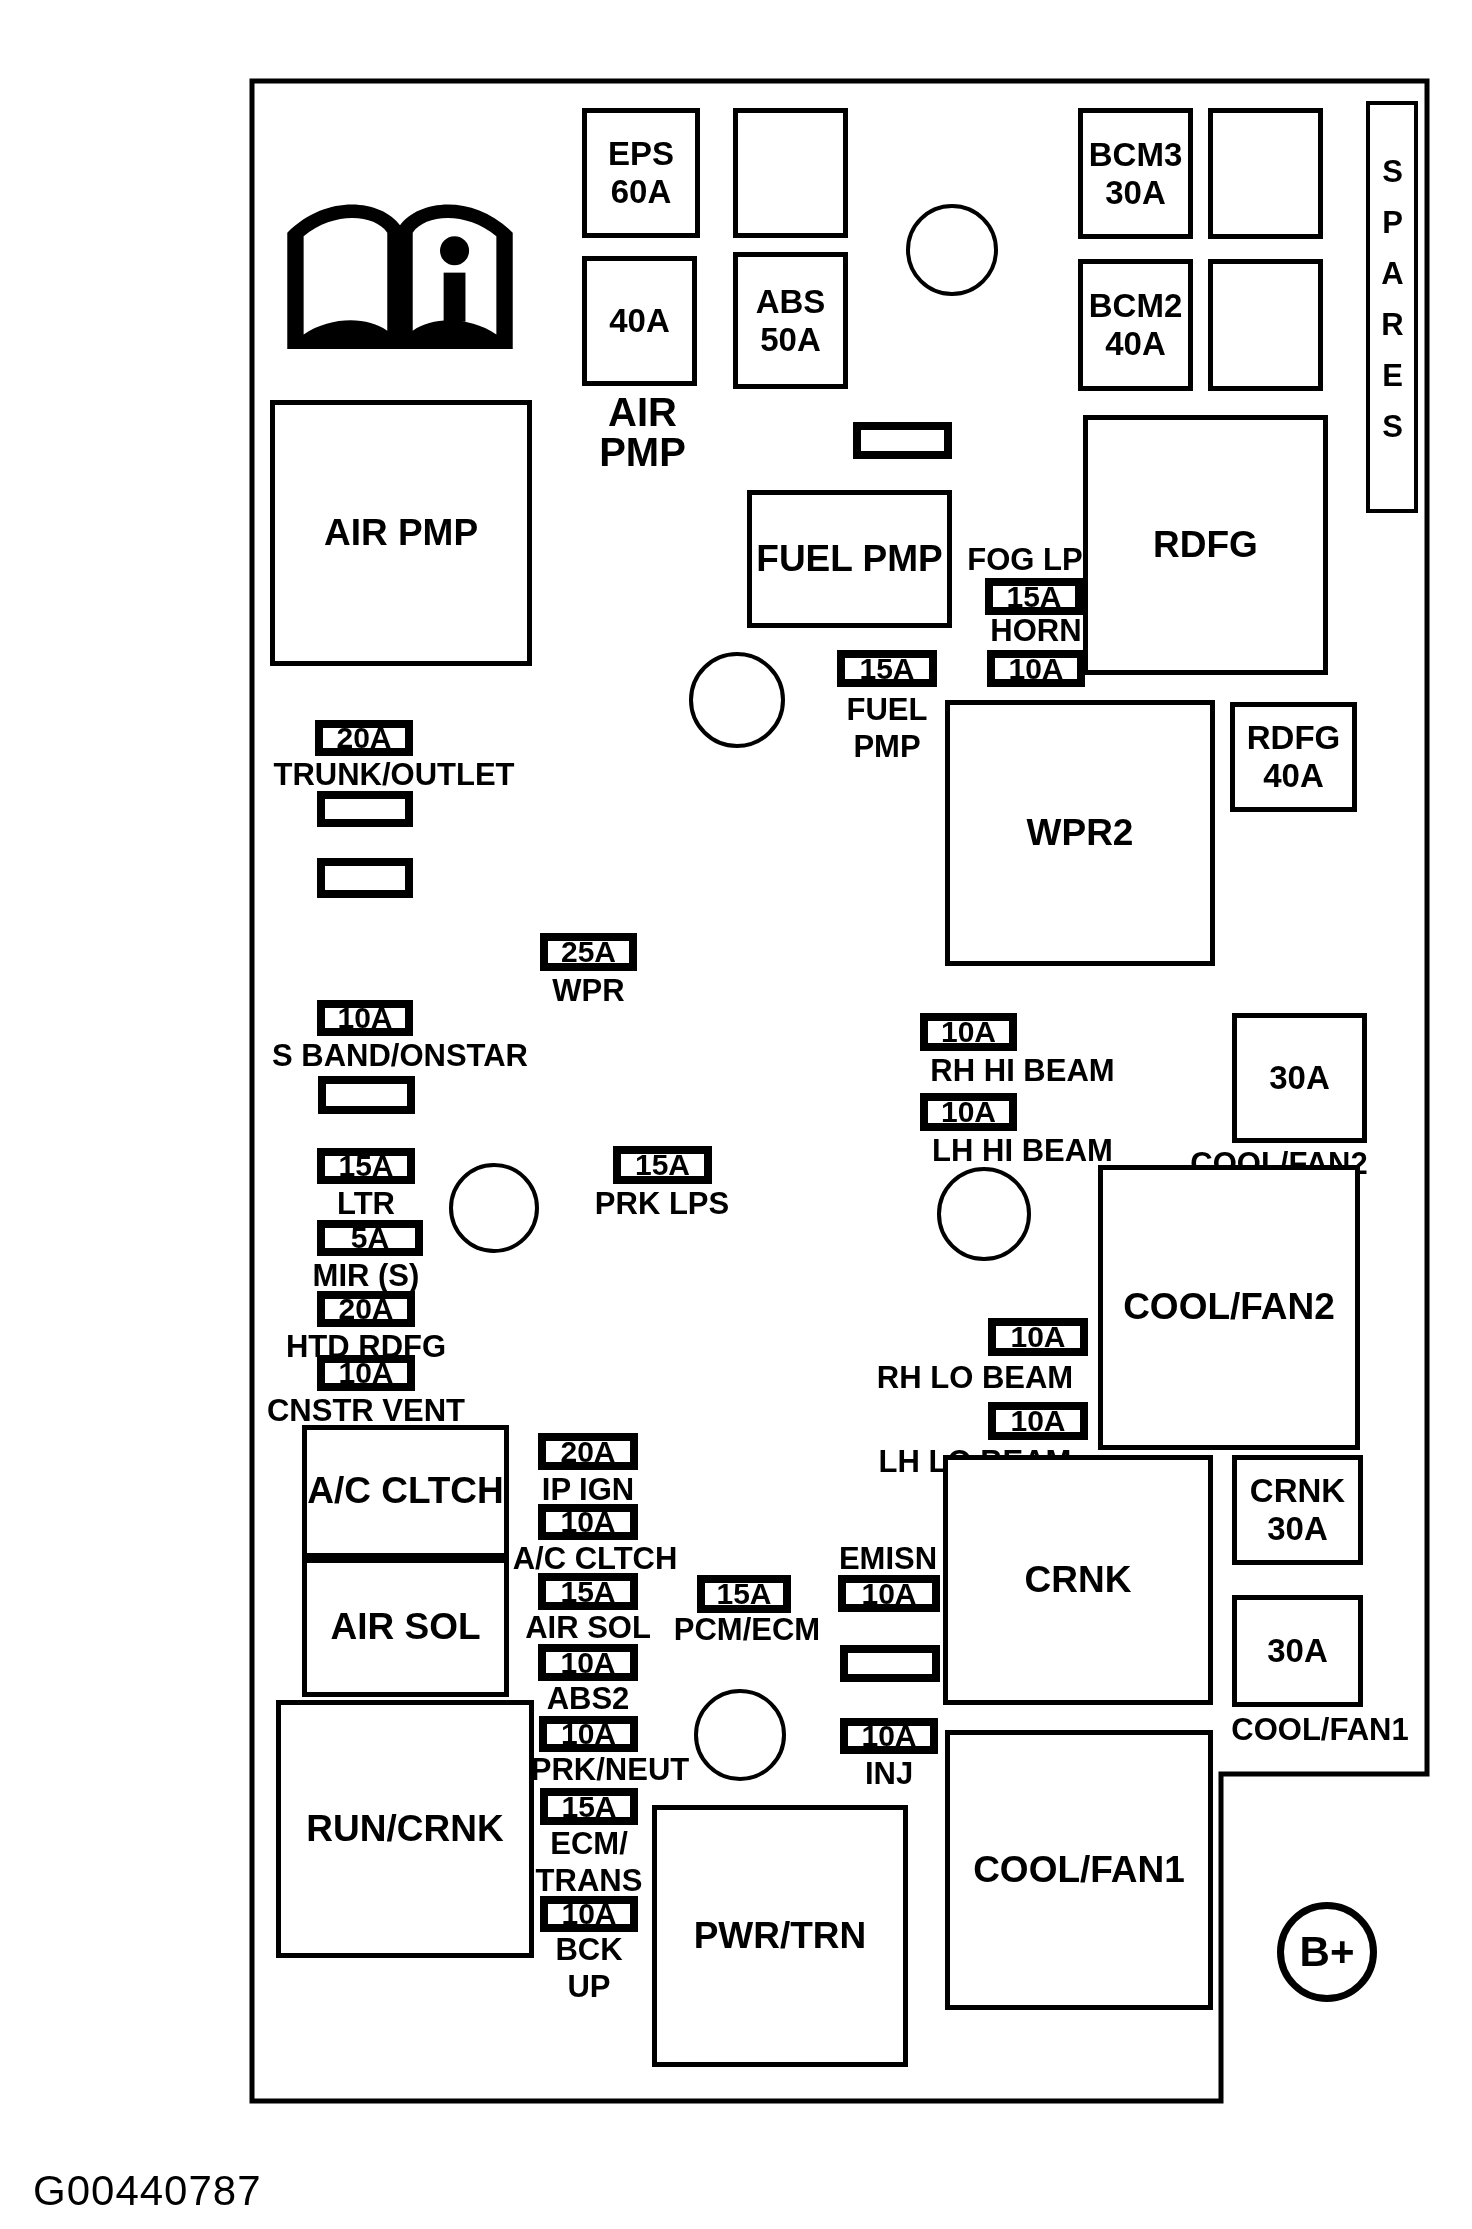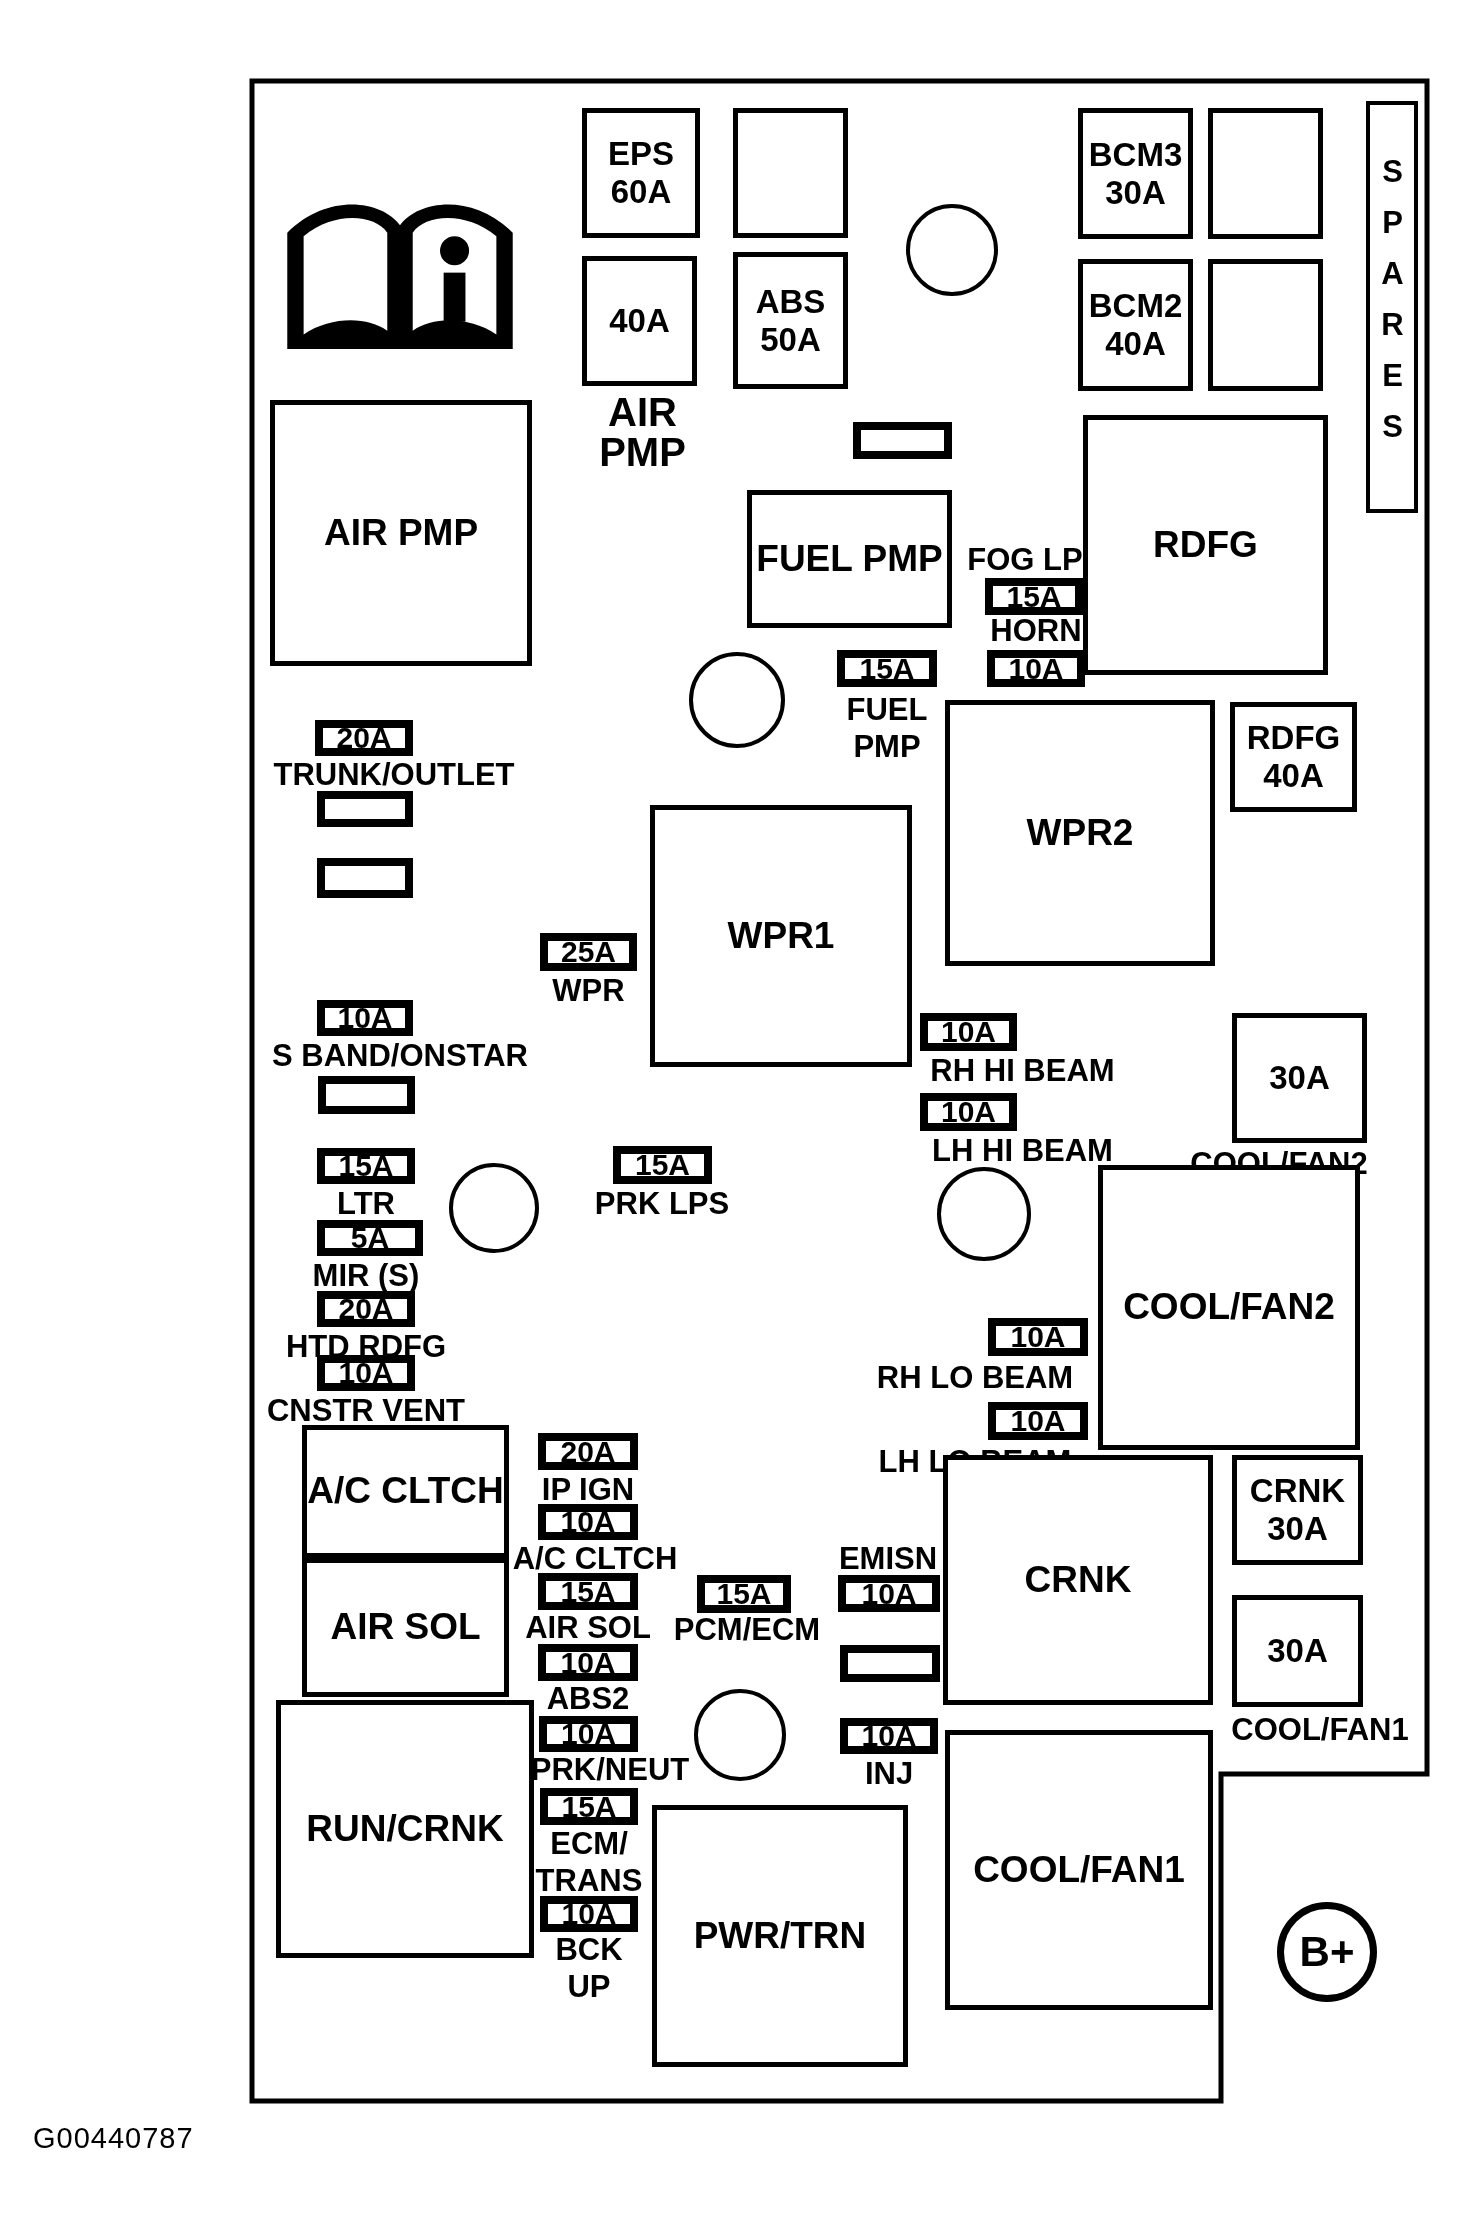--- a/index.html
+++ b/index.html
@@ -17,21 +17,21 @@
   .lbl{position:absolute;font-weight:700;font-size:31px;line-height:1.18;
         white-space:pre-line;text-align:center;}
   .hdr{position:absolute;font-weight:700;font-size:40px;line-height:1;text-align:center;}
   .hole{position:absolute;border:4px solid #000;border-radius:50%;background:#fff;}
   .spares{position:absolute;border:4px solid #000;background:#fff;
         display:flex;align-items:center;justify-content:center;
         writing-mode:vertical-lr;text-orientation:upright;
         font-weight:700;font-size:31px;letter-spacing:16px;}
   .bplus{position:absolute;border:7px solid #000;border-radius:50%;background:#fff;
         display:flex;align-items:center;justify-content:center;font-weight:700;font-size:42px;}
-  .figcode{position:absolute;font-weight:400;font-size:29px;letter-spacing:1px;}
+  .figcode{position:absolute;font-weight:400;font-size:42px;letter-spacing:1px;margin-top:45px;}
   .bookicon{position:absolute;}
 </style>
 </head>
 <body>
 
 <div class="page">
 
   <svg class="outline-svg" width="1472" height="2229">
     <path d="M252,81 H1427 V1774 H1221 V2101 H252 Z" fill="none" stroke="#000" stroke-width="5"></path>
   </svg>
@@ -77,21 +77,20 @@
   <div class="hole" style="left:689px;top:652px;width:96px;height:96px"></div>
 
   <div class="fuse" style="left:315px;top:720px;width:98px;height:36px">20A</div>
   <div class="lbl" style="left:256px;top:757px;width:276px">TRUNK/OUTLET</div>
   <div class="fuse" style="left:317px;top:791px;width:96px;height:36px"></div>
   <div class="fuse" style="left:317px;top:858px;width:96px;height:40px"></div>
 
   <div class="relay" style="left:945px;top:700px;width:270px;height:266px">WPR2</div>
   <div class="relay small" style="left:1230px;top:702px;width:127px;height:110px">RDFG
 40A</div>
-  <div class="relay" style="left:650px;top:805px;width:262px;height:262px">WPR1</div>
   <div class="fuse" style="left:540px;top:933px;width:97px;height:38px">25A</div>
   <div class="lbl" style="left:540px;top:973px;width:97px">WPR</div>
 
   <div class="fuse" style="left:317px;top:1000px;width:96px;height:36px">10A</div>
   <div class="lbl" style="left:252px;top:1038px;width:296px">S BAND/ONSTAR</div>
   <div class="fuse" style="left:318px;top:1076px;width:97px;height:38px"></div>
 
   <div class="fuse" style="left:920px;top:1013px;width:97px;height:38px">10A</div>
   <div class="lbl" style="left:900px;top:1053px;width:245px">RH HI BEAM</div>
   <div class="fuse" style="left:920px;top:1093px;width:97px;height:38px">10A</div>

